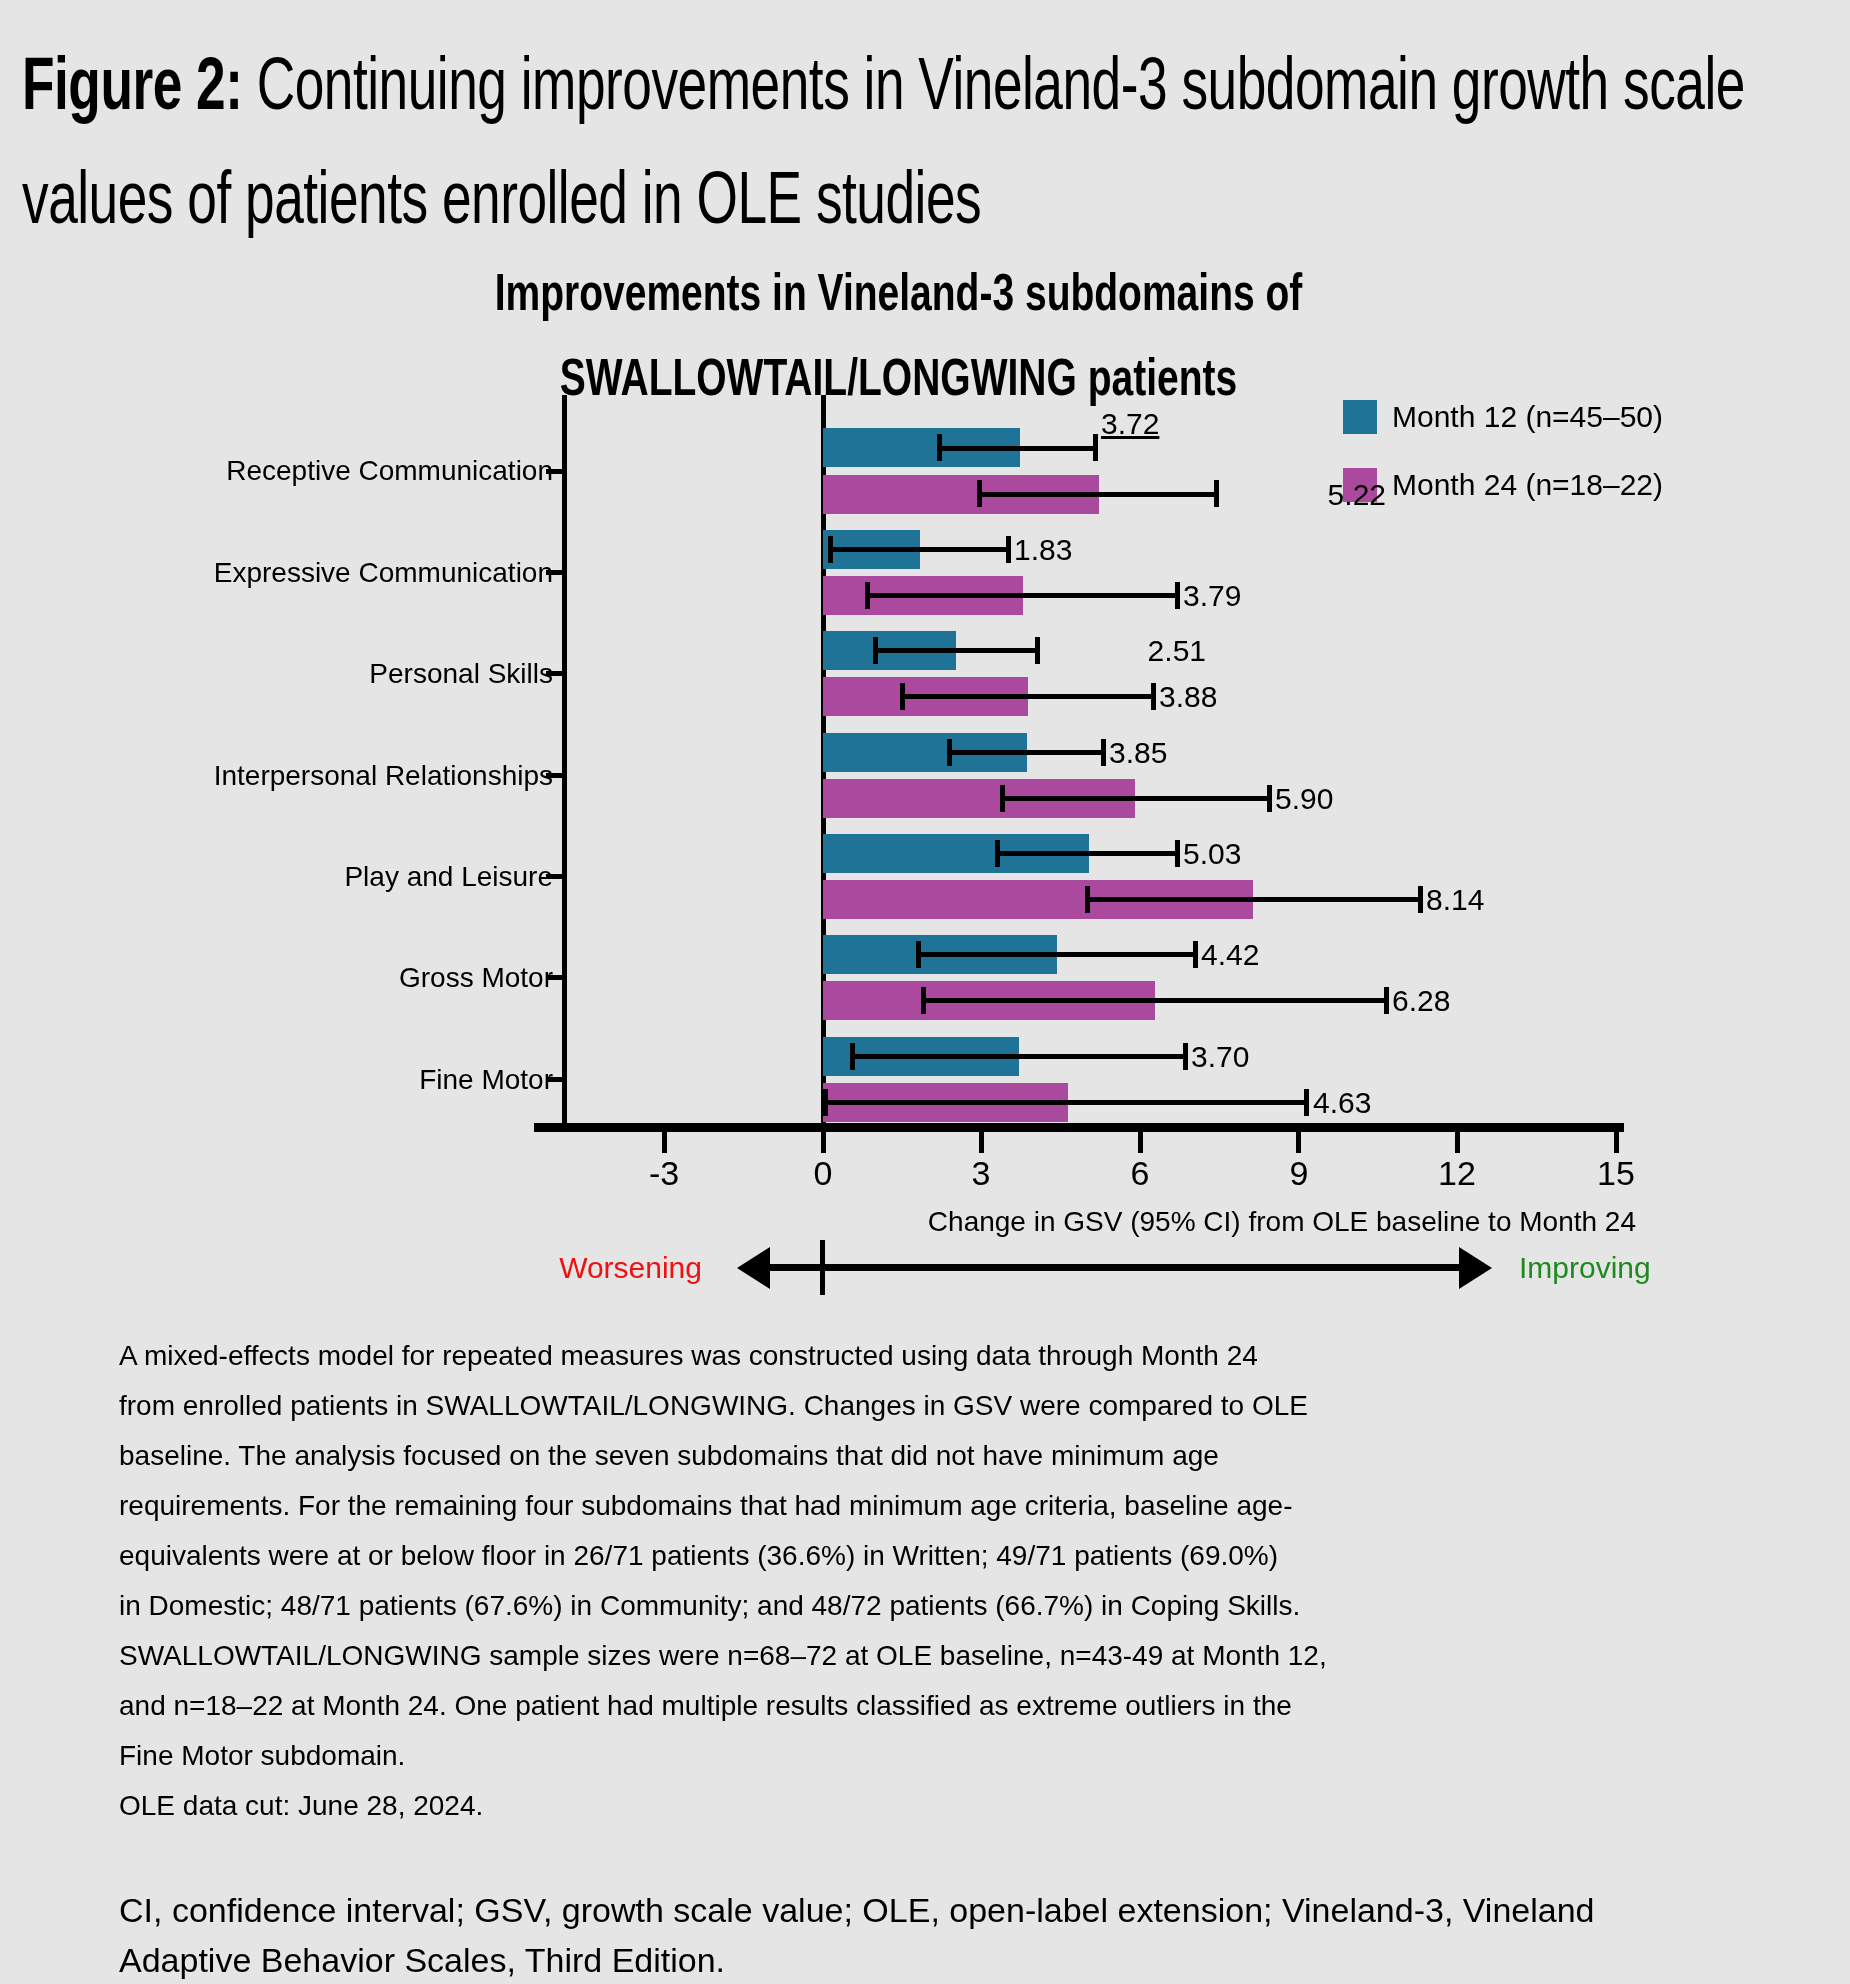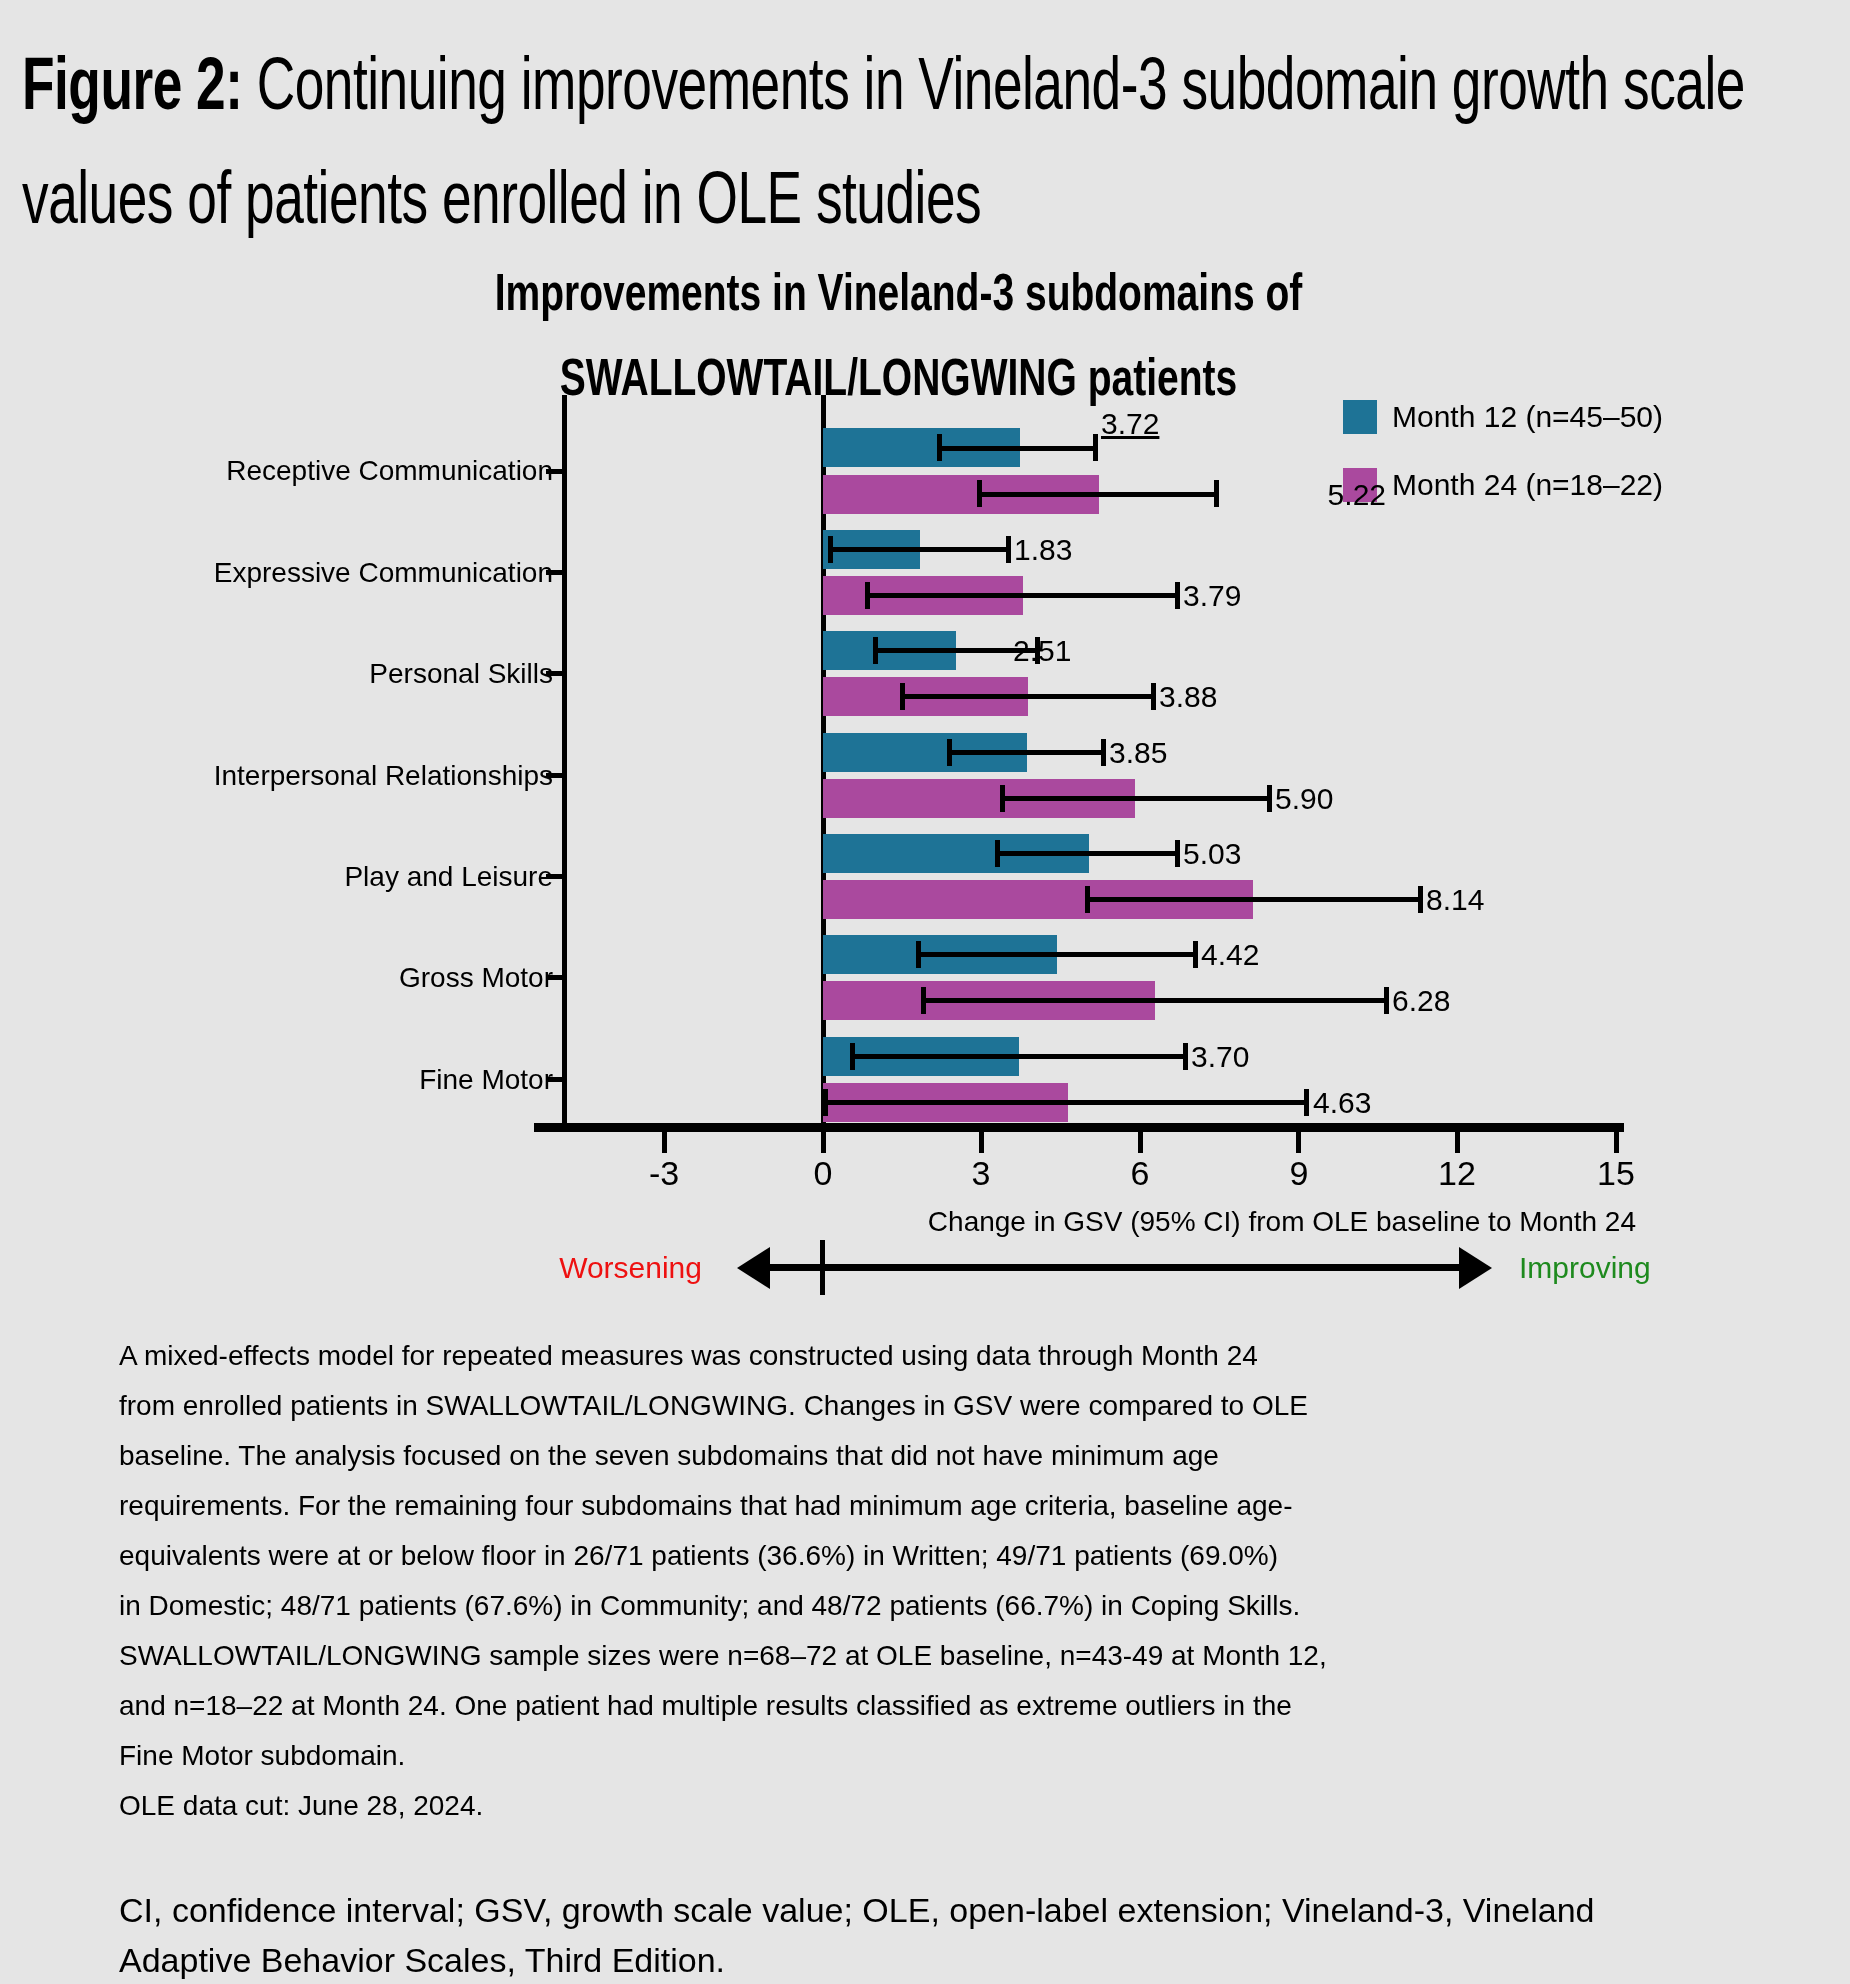--- a/index.html
+++ b/index.html
@@ -116,21 +116,21 @@
       <div class="hline" style="left: 868px; top: 593px; width: 309px; height: 4.5px;"></div>
       <div class="vline" style="left: 865px; top: 582px; width: 4.5px; height: 27px;"></div>
       <div class="vline" style="left: 1175px; top: 582px; width: 4.5px; height: 27px;"></div>
       <div class="vallabel" style="left: 1183px; top: 576px; width: 163px; height: 39px;">3.79</div>
       <div class="hline" style="left: 546px; top: 671px; width: 16.3px; height: 4.5px;"></div>
       <div class="catlabel" style="left: 45px; top: 654px; width: 508px; height: 39px;">Personal Skills</div>
       <div class="bar" style="left: 823px; top: 631px; width: 133px; height: 39px; background: rgb(30, 115, 150);"></div>
       <div class="hline" style="left: 876px; top: 648px; width: 161px; height: 4.5px;"></div>
       <div class="vline" style="left: 873px; top: 637px; width: 4.5px; height: 27px;"></div>
       <div class="vline" style="left: 1035px; top: 637px; width: 4.5px; height: 27px;"></div>
-      <div class="vallabel" style="left: 1013px; top: 631px; width: 163px; height: 39px;">2.51</div>
+      <div class="vallabel" style="left: 1043px; top: 631px; width: 163px; height: 39px; text-align: right;">2.51</div>
       <div class="bar" style="left: 823px; top: 677px; width: 205px; height: 39px; background: rgb(170, 73, 158);"></div>
       <div class="hline" style="left: 902px; top: 694px; width: 251px; height: 4.5px;"></div>
       <div class="vline" style="left: 900px; top: 683px; width: 4.5px; height: 27px;"></div>
       <div class="vline" style="left: 1151px; top: 683px; width: 4.5px; height: 27px;"></div>
       <div class="vallabel" style="left: 1159px; top: 677px; width: 163px; height: 39px;">3.88</div>
       <div class="hline" style="left: 546px; top: 773px; width: 16.3px; height: 4.5px;"></div>
       <div class="catlabel" style="left: 45px; top: 756px; width: 508px; height: 39px;">Interpersonal Relationships</div>
       <div class="bar" style="left: 823px; top: 733px; width: 204px; height: 39px; background: rgb(30, 115, 150);"></div>
       <div class="hline" style="left: 950px; top: 750px; width: 153px; height: 4.5px;"></div>
       <div class="vline" style="left: 947px; top: 739px; width: 4.5px; height: 27px;"></div>

